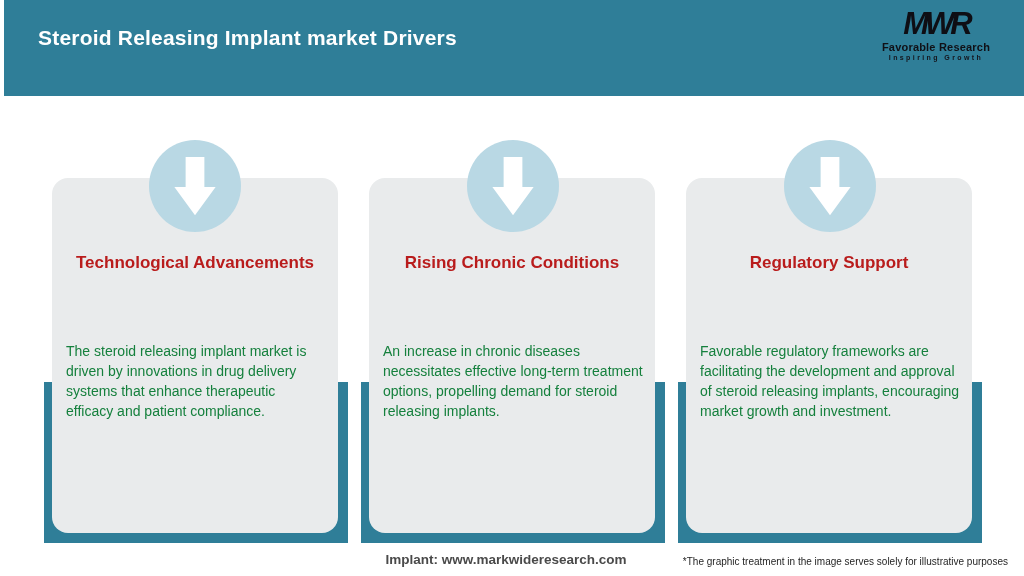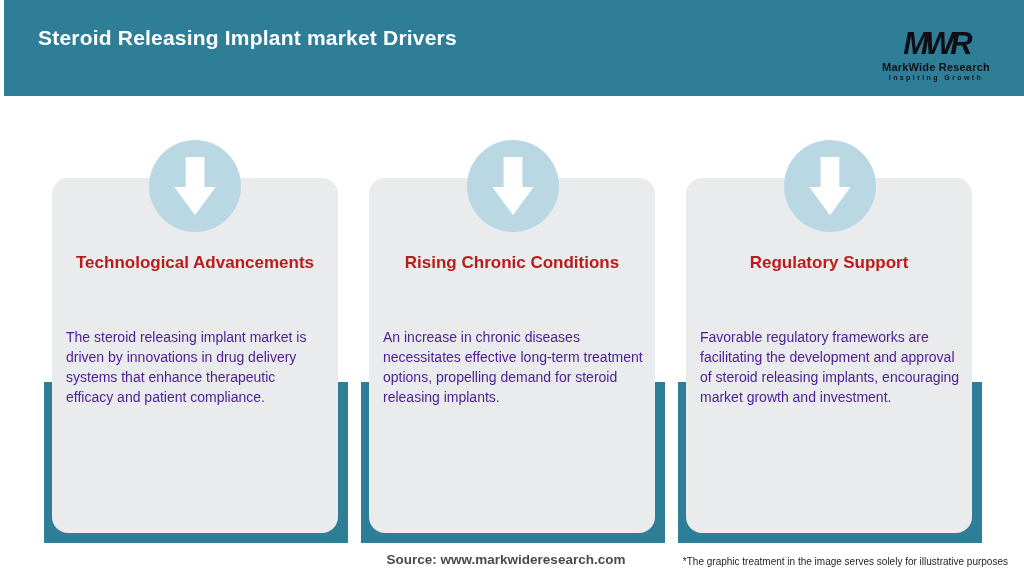--- a/index.html
+++ b/index.html
@@ -23,21 +23,20 @@
     position:absolute;left:4px;top:0;width:1020px;height:96px;
     background:var(--teal);
   }
   .header-title{
     position:absolute;left:34px;top:26px;
     color:#ffffff;font-size:21px;font-weight:700;letter-spacing:.2px;
   }
   .logo{
     position:absolute;right:28px;top:8px;width:120px;text-align:center;
     color:#0E0E14;
-    margin-top:20px;
   }
   .logo-monogram{
     display:block;font-size:31px;font-weight:900;font-style:italic;
     letter-spacing:-4px;line-height:1.05;color:#0E0E14;
   }
   .logo-name{
     display:block;font-size:11px;font-weight:700;letter-spacing:.2px;
     line-height:1.1;color:#101016;
   }
   .logo-tagline{
@@ -58,22 +57,22 @@
     position:absolute;top:140px;width:92px;height:92px;border-radius:50%;
     background:var(--circle);display:flex;align-items:center;justify-content:center;
   }
   .circle-0{left:149px;} .circle-1{left:467px;} .circle-2{left:784px;}
   .icon-circle svg{width:42px;height:60px;display:block;margin-top:2px;}
   .card-title{
     position:absolute;top:75px;left:0;width:100%;text-align:center;
     font-size:17px;font-weight:700;color:#b91c1c;
   }
   .card-body{
-    position:absolute;top:150px;left:14px;right:12px;
-    font-size:14px;line-height:1.42;color:#4c1d95;
+    position:absolute;top:164px;left:14px;right:12px;
+    font-size:14px;line-height:1.42;color:#15803d;
   }
 
   
   .source{
     position:absolute;left:300px;top:552px;width:412px;text-align:center;
     font-size:13.5px;font-weight:700;color:#4A4A4A;
   }
   .disclaimer{
     position:absolute;right:16px;top:556px;
     font-size:10px;color:#1f1f1f;
@@ -81,21 +80,21 @@
 </style>
 </head>
 <body>
 
 <div class="stage">
 
   <div class="header">
     <div class="header-title">Steroid Releasing Implant market Drivers</div>
     <div class="logo">
       <span class="logo-monogram">MWR</span>
-      <span class="logo-name">MarkWide Research</span>
+      <span class="logo-name">Favorable Research</span>
       <span class="logo-tagline">Inspiring Growth</span>
     </div>
   </div>
 
   <div class="card-backing backing-0"></div>
   <div class="card-backing backing-1"></div>
   <div class="card-backing backing-2"></div>
 
   <div class="card card-0">
     <div class="card-title">Technological Advancements</div>
@@ -121,16 +120,16 @@
     <svg viewBox="0 0 44 64" xmlns="http://www.w3.org/2000/svg">
       <path d="M12 0 H32 V32 H44 L22 62 L0 32 H12 Z" fill="#ffffff"></path>
     </svg>
   </div>
   <div class="icon-circle circle-2">
     <svg viewBox="0 0 44 64" xmlns="http://www.w3.org/2000/svg">
       <path d="M12 0 H32 V32 H44 L22 62 L0 32 H12 Z" fill="#ffffff"></path>
     </svg>
   </div>
 
-  <div class="source">Source: www.markwideresearch.com</div>
+  <div class="source">Implant: www.markwideresearch.com</div>
   <div class="disclaimer">*The graphic treatment in the image serves solely for illustrative purposes</div>
 
 </div>
 
 </body></html>

